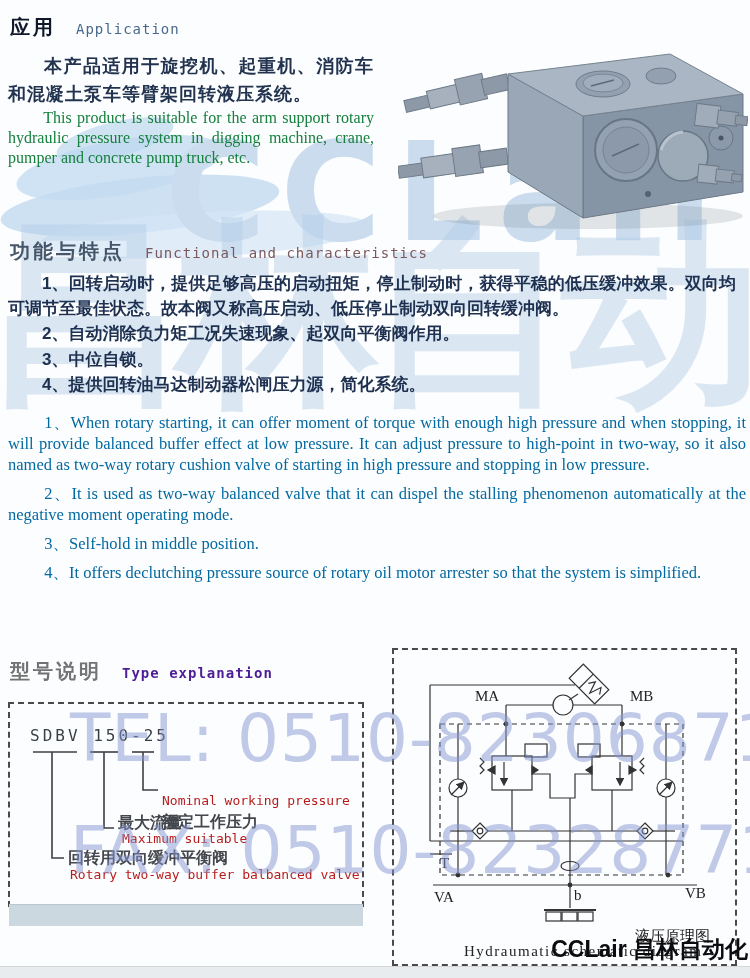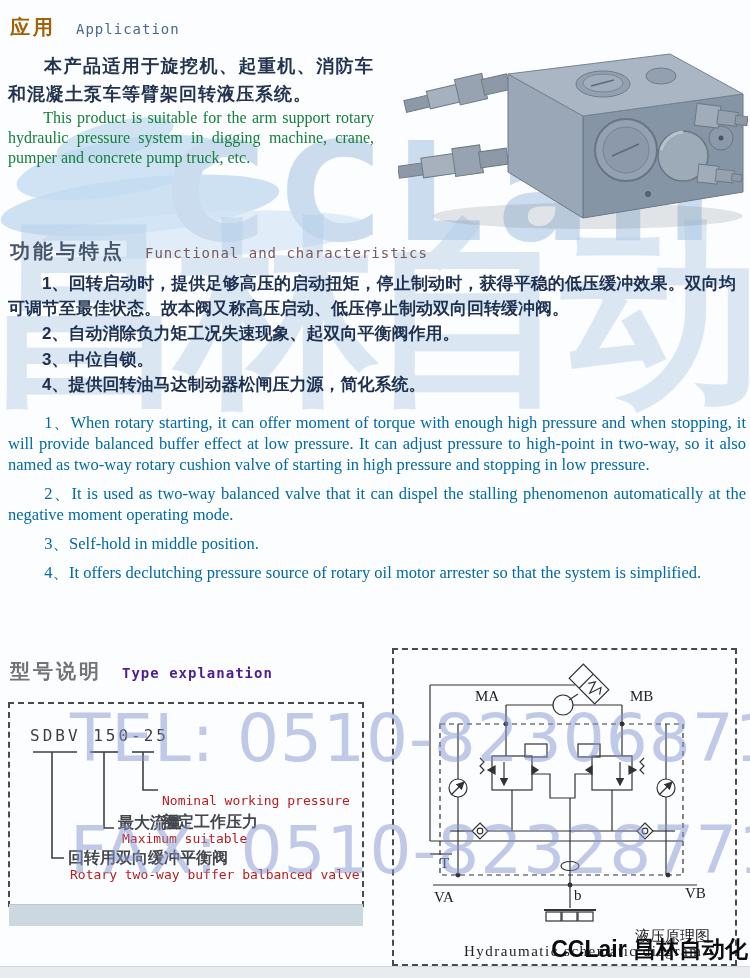--- a/index.html
+++ b/index.html
@@ -19,21 +19,21 @@
       color:rgba(132,150,208,0.50);z-index:5;font-family:"DejaVu Sans",sans-serif;}
   #wm-fax{left:70px;top:812px;font-size:66px;font-weight:500;letter-spacing:1px;
       color:rgba(132,150,208,0.50);z-index:5;font-family:"DejaVu Sans",sans-serif;}
   #wm-footer{right:2px;top:934px;font-size:23px;font-weight:bold;color:#0c0c10;
       z-index:7;letter-spacing:0px;}
 
   
   .sec-head{position:absolute;z-index:3;display:flex;align-items:baseline;gap:20px;}
   .sec-head .zh{font-size:20px;font-weight:bold;letter-spacing:3px;}
   .sec-head .en{font-size:14px;font-family:"DejaVu Sans Mono",monospace;letter-spacing:1px;}
-  #head-application .zh{color:#a16207;} #head-application .en{color:#49688c;}
+  #head-application .zh{color:#0f172a;} #head-application .en{color:#49688c;}
   #head-features .zh{color:#46566a;}   #head-features .en{color:#7a585c;}
   #head-type .zh{color:#737373;}       #head-type .en{color:#4c1d95;font-weight:bold;}
 
   
   .zh-para{position:absolute;z-index:3;color:#22334f;font-weight:600;
       text-align:justify;text-indent:2em;}
   .en-para{position:absolute;z-index:3;color:#15803d;text-align:justify;text-indent:2.2em;
       font-family:"Liberation Serif",serif;}
   #app-zh{left:8px;top:52px;width:366px;font-size:18px;line-height:28px;letter-spacing:1px;}
   #app-en{left:8px;top:108px;width:366px;font-size:16px;line-height:20px;}

